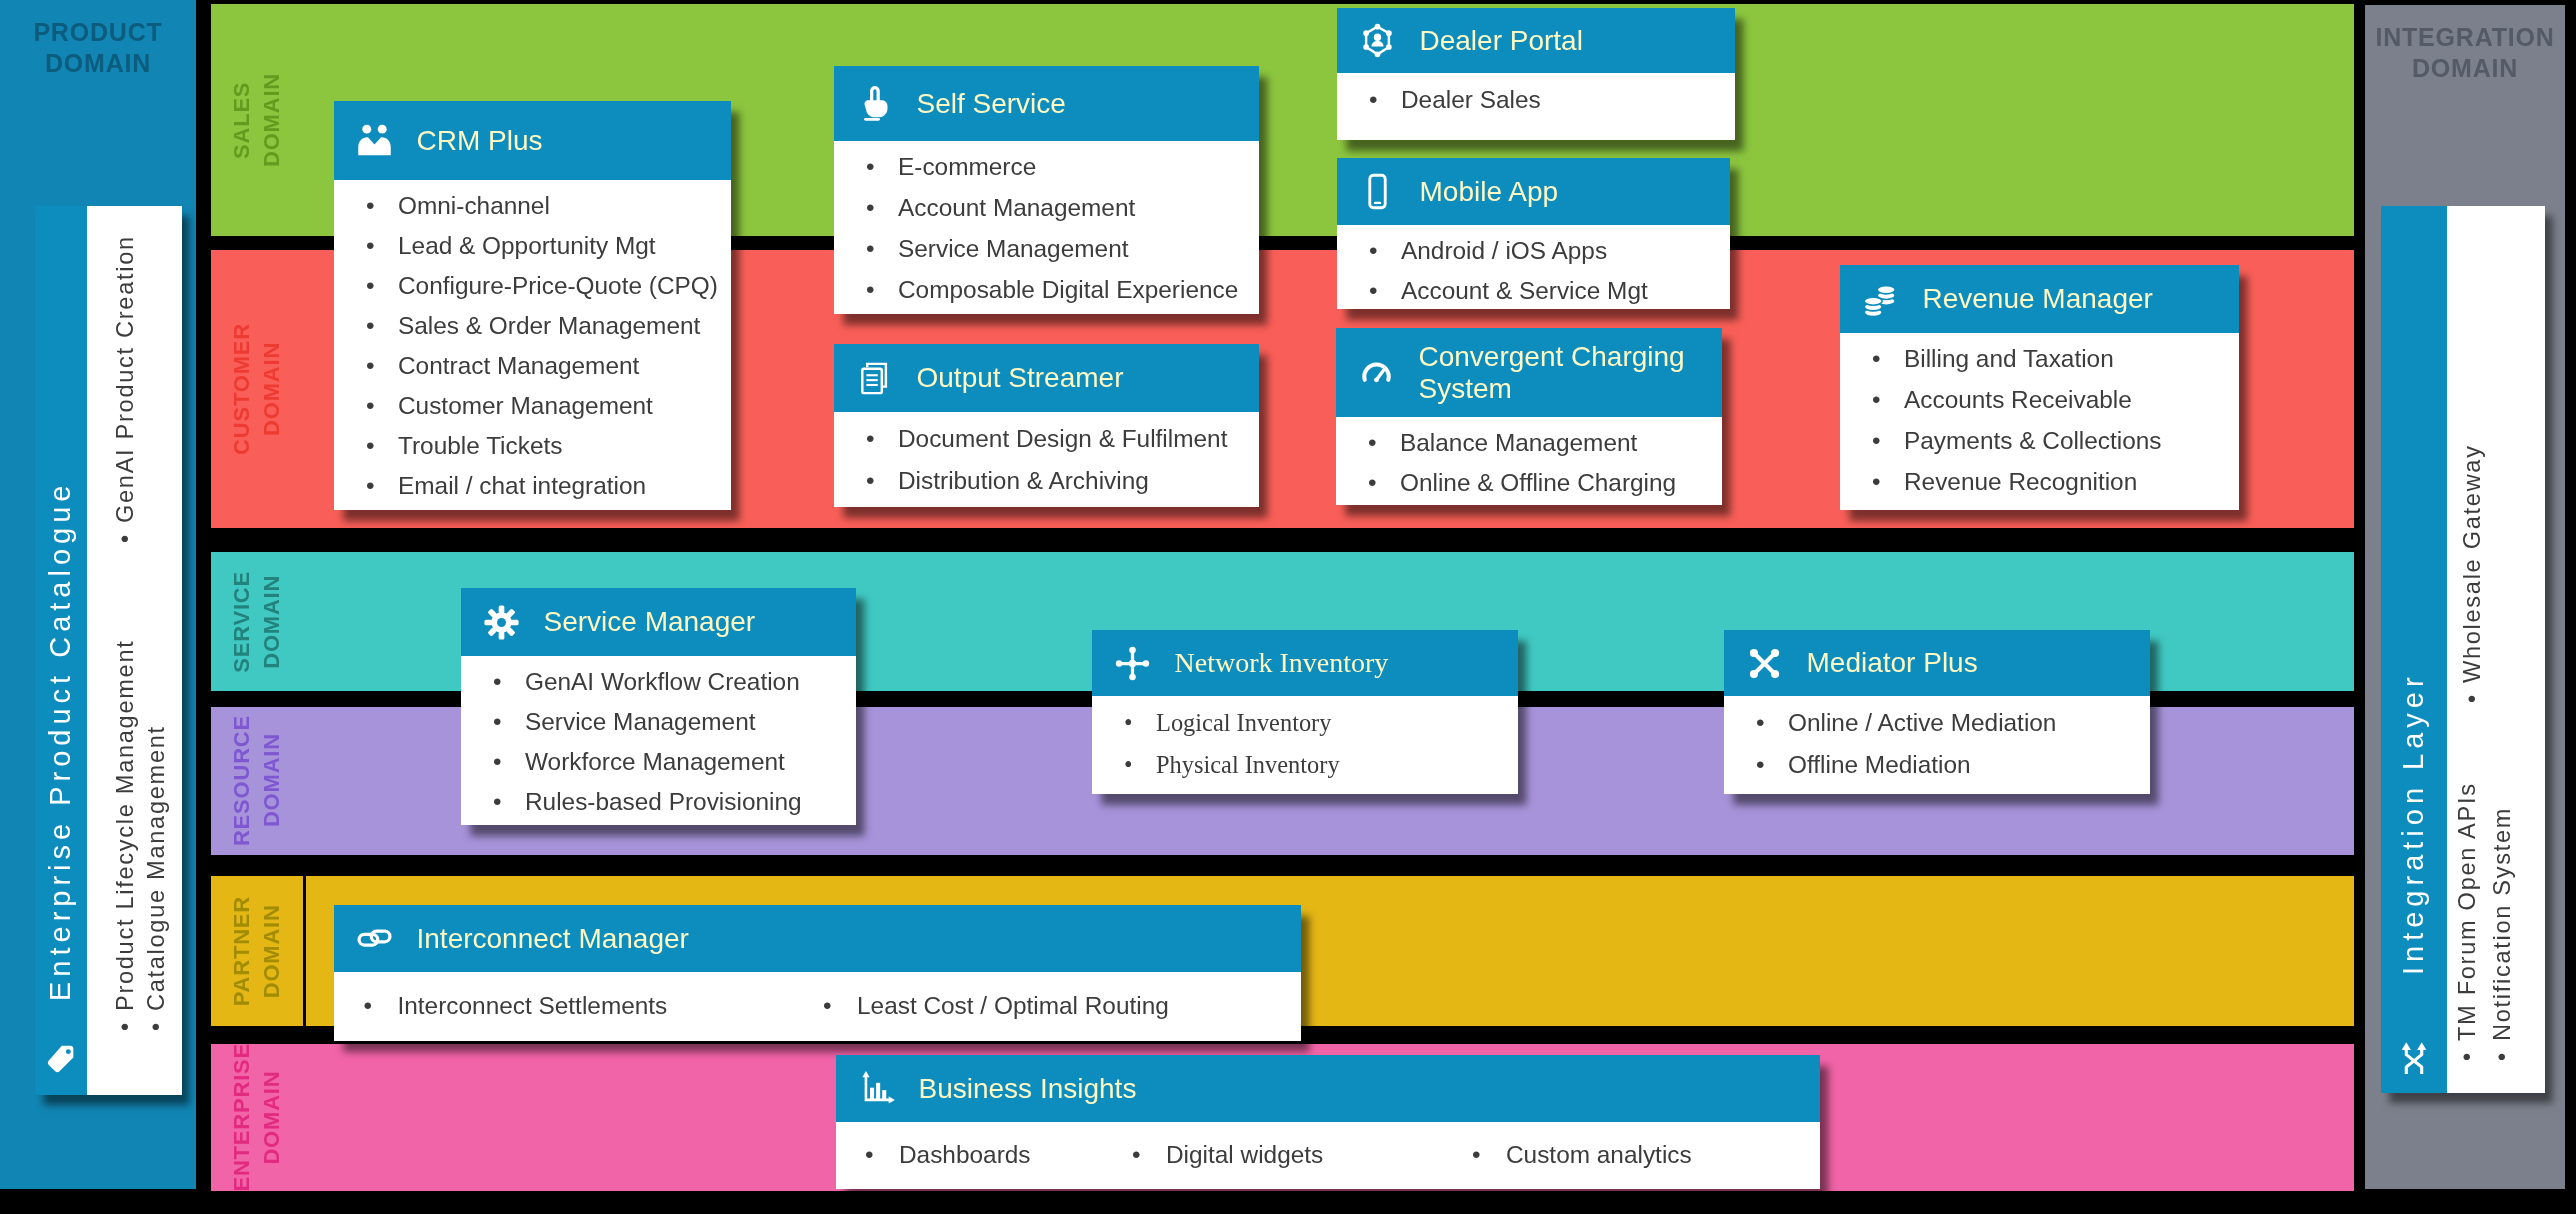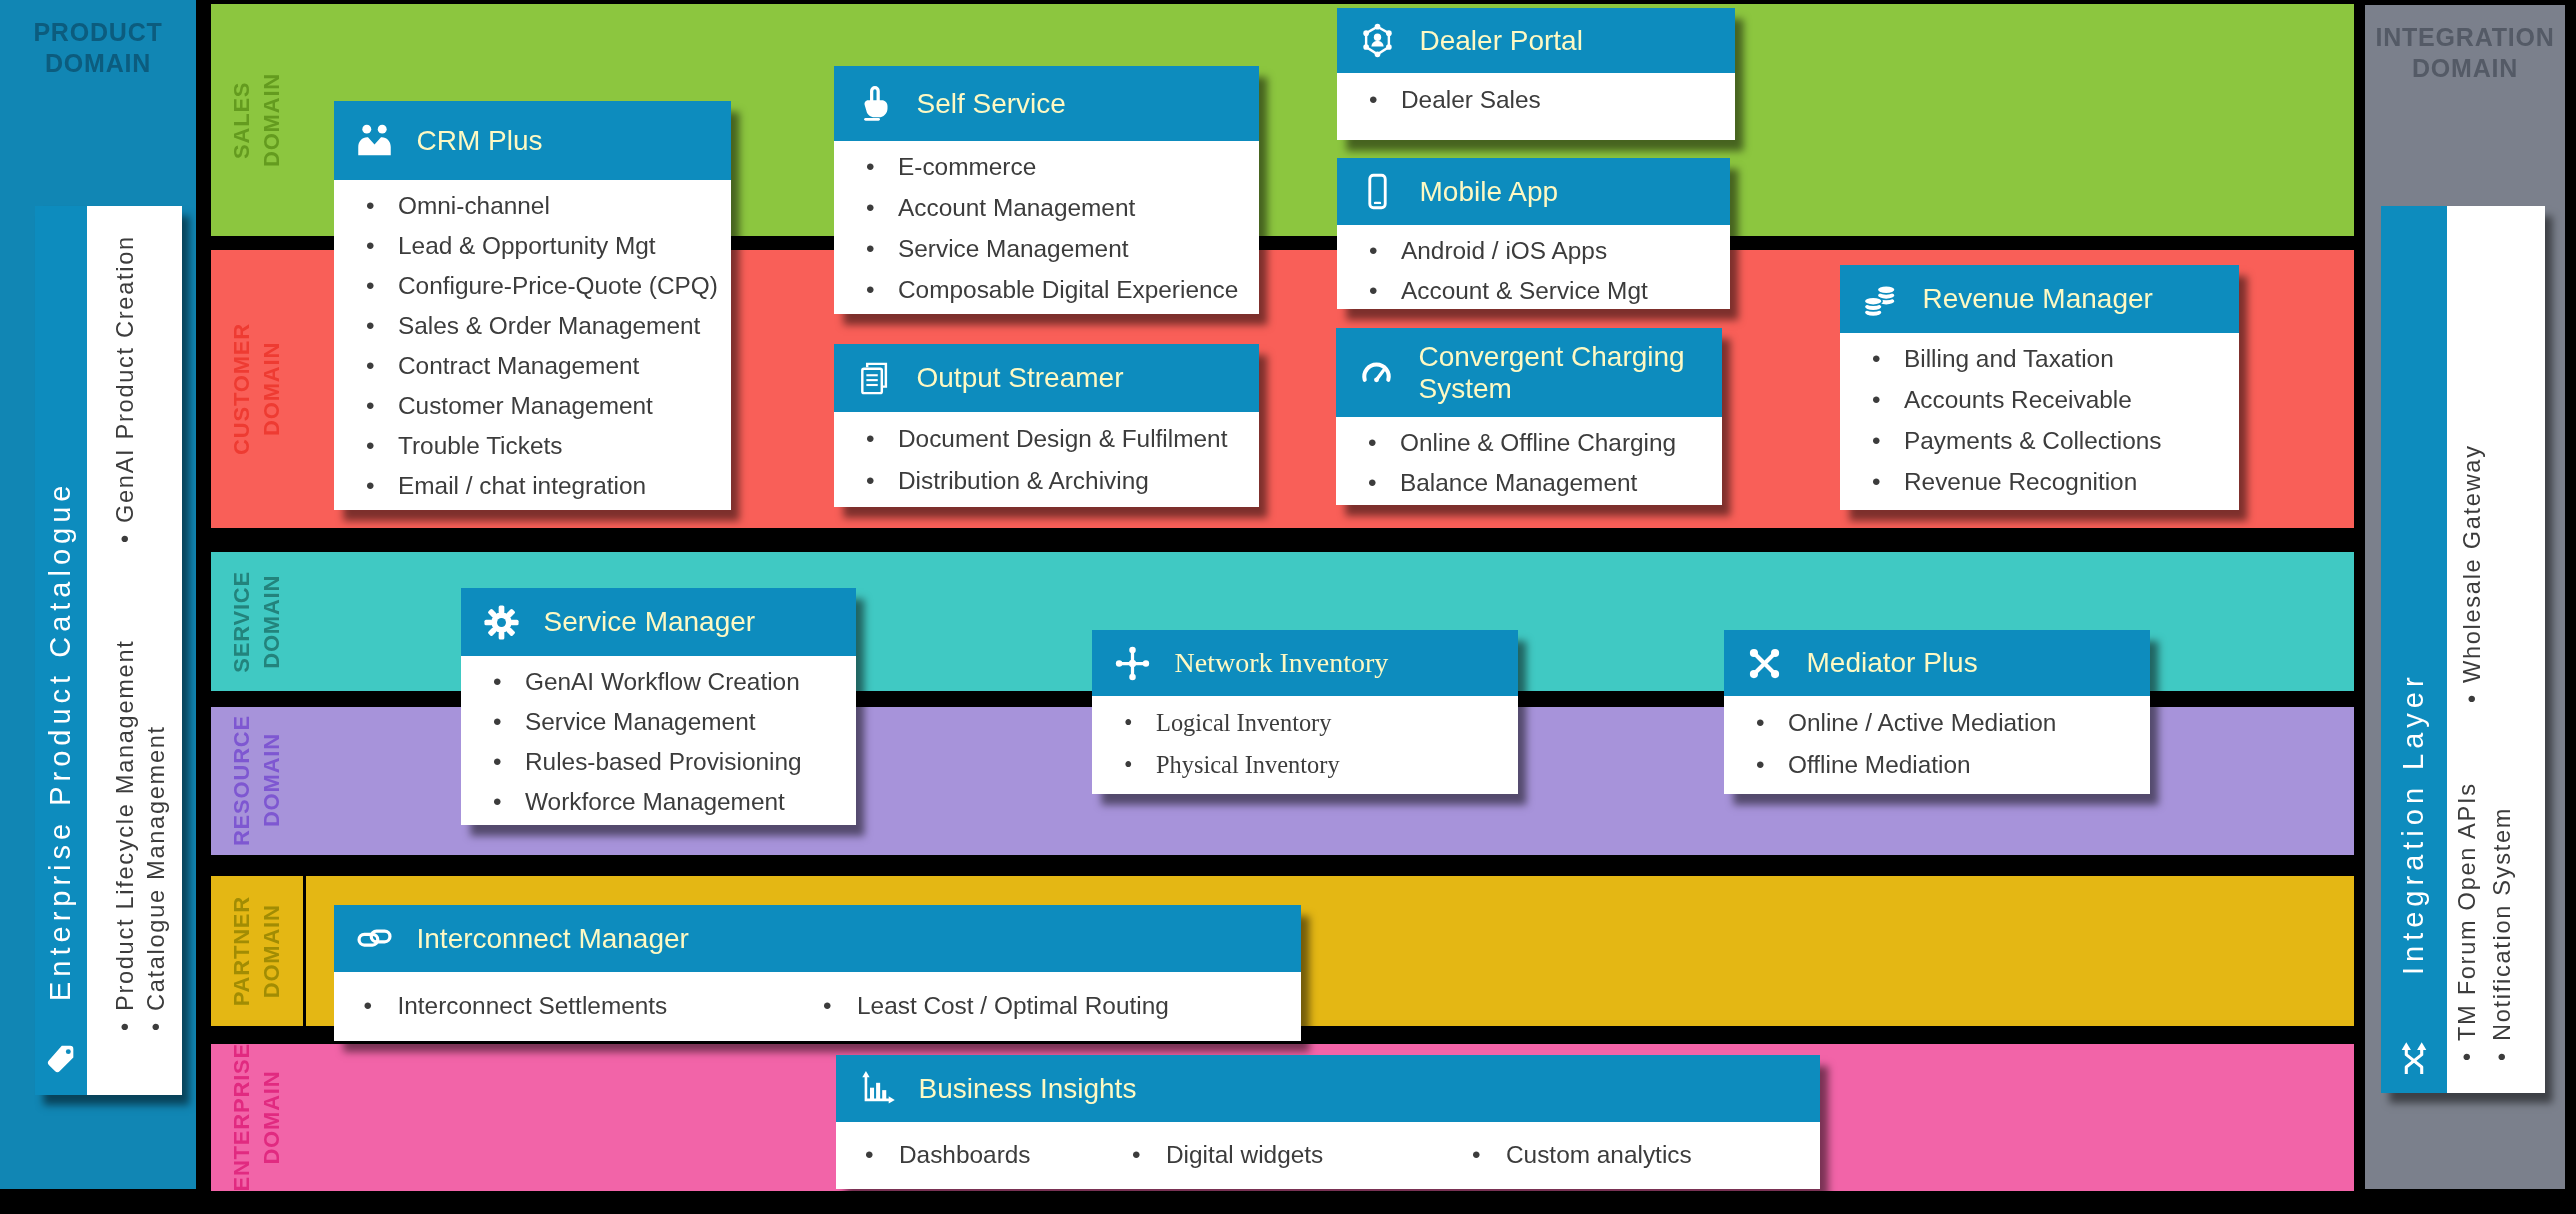--- a/index.html
+++ b/index.html
@@ -208,22 +208,22 @@
           <div class="card-icon">
             <svg width="39" height="39" viewBox="0 0 48 48">
               <path d="M9.5 33 a15 15 0 1 1 29 0" fill="none" stroke="#fff" stroke-width="5" stroke-linecap="round"></path>
               <line x1="24" y1="33" x2="32.5" y2="21.5" stroke="#fff" stroke-width="4" stroke-linecap="round"></line>
               <circle cx="24" cy="33" r="3" fill="#fff"></circle>
             </svg>
           </div>
           <div class="card-title">Convergent Charging System</div>
         </div>
         <div class="card-body" style="height: 82px;">
+          <div class="item" style="height: 40px;">Balance Management</div>
           <div class="item" style="height: 40px;">Online &amp; Offline Charging</div>
-          <div class="item" style="height: 40px;">Balance Management</div>
         </div>
       </div>
       <div class="card" style="left: 1840px; top: 265px; width: 399px;">
         <div class="card-head" style="height: 68px;">
           <div class="card-icon">
             <svg width="39" height="39" viewBox="0 0 48 48">
               <g fill="#fff" stroke="#0d8cbe" stroke-width="2">
                 <ellipse cx="31" cy="26" rx="11" ry="5"></ellipse>
                 <ellipse cx="31" cy="19" rx="11" ry="5"></ellipse>
                 <ellipse cx="31" cy="12" rx="11" ry="5"></ellipse>
@@ -258,22 +258,22 @@
                 <circle cx="24" cy="24" r="12.5"></circle>
               </g>
               <circle cx="24" cy="24" r="5.5" fill="#0d8cbe"></circle>
             </svg>
           </div>
           <div class="card-title">Service Manager</div>
         </div>
         <div class="card-body" style="height: 163px;">
           <div class="item" style="height: 40px;">GenAI Workflow Creation</div>
           <div class="item" style="height: 40px;">Service Management</div>
+          <div class="item" style="height: 40px;">Workforce Management</div>
           <div class="item" style="height: 40px;">Rules-based Provisioning</div>
-          <div class="item" style="height: 40px;">Workforce Management</div>
         </div>
       </div>
       <div class="card" style="left: 1092px; top: 630px; width: 426px; font-family: Liberation Serif, serif;">
         <div class="card-head" style="height: 66px;">
           <div class="card-icon">
             <svg width="39" height="39" viewBox="0 0 48 48">
               <g stroke="#fff" stroke-width="4" stroke-linecap="round">
                 <line x1="10" y1="24" x2="38" y2="24"></line>
                 <line x1="24" y1="10" x2="24" y2="38"></line>
               </g>

